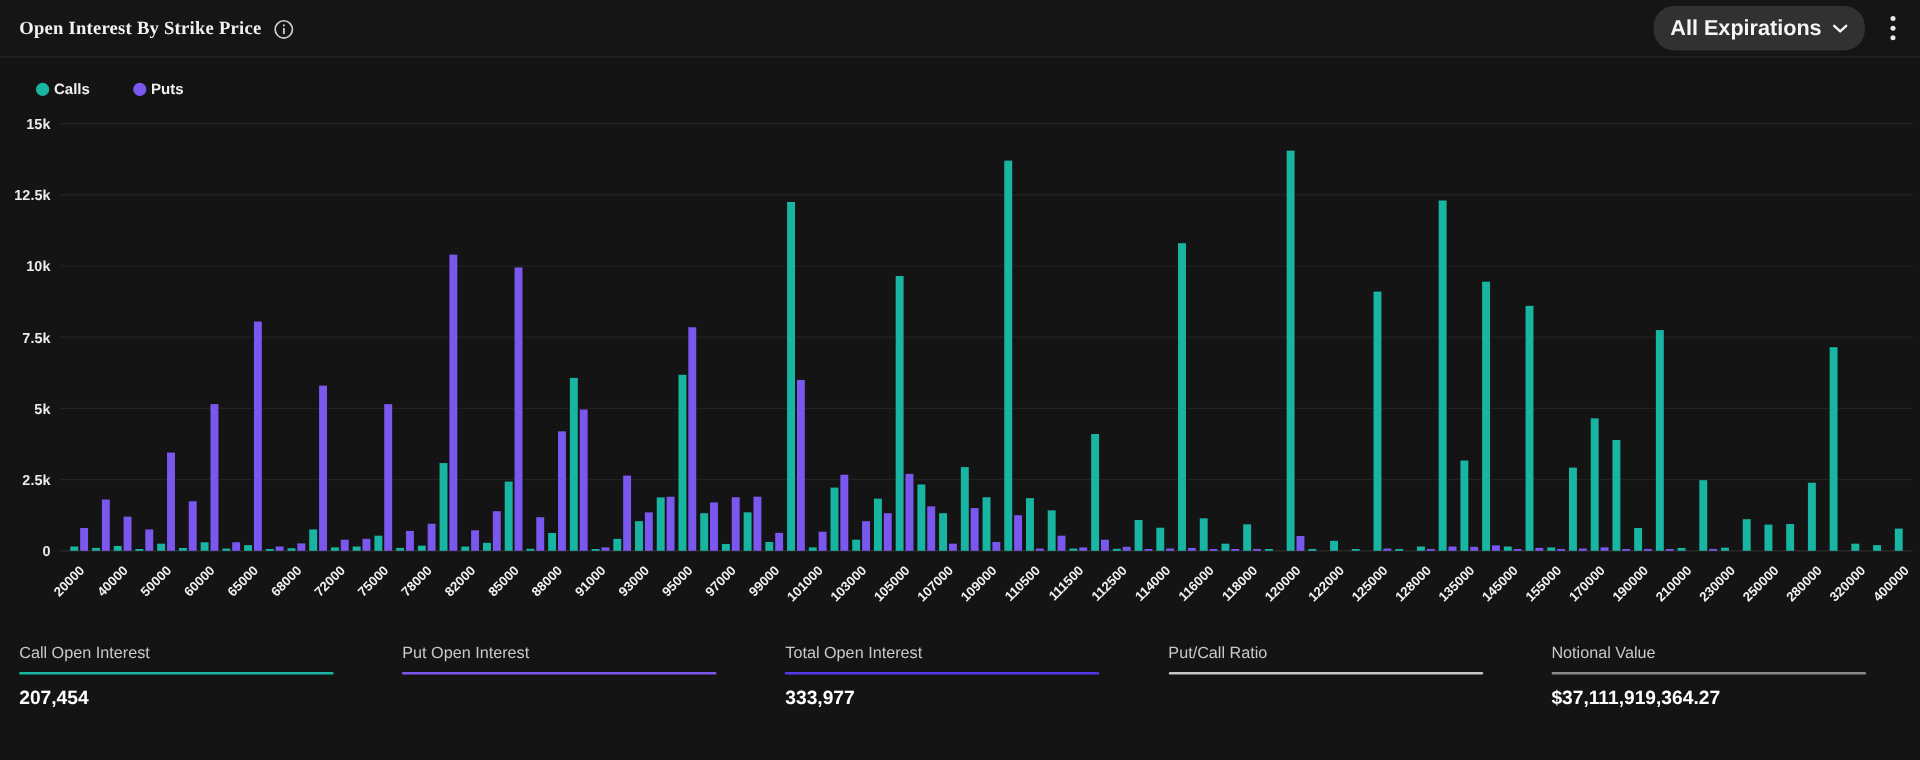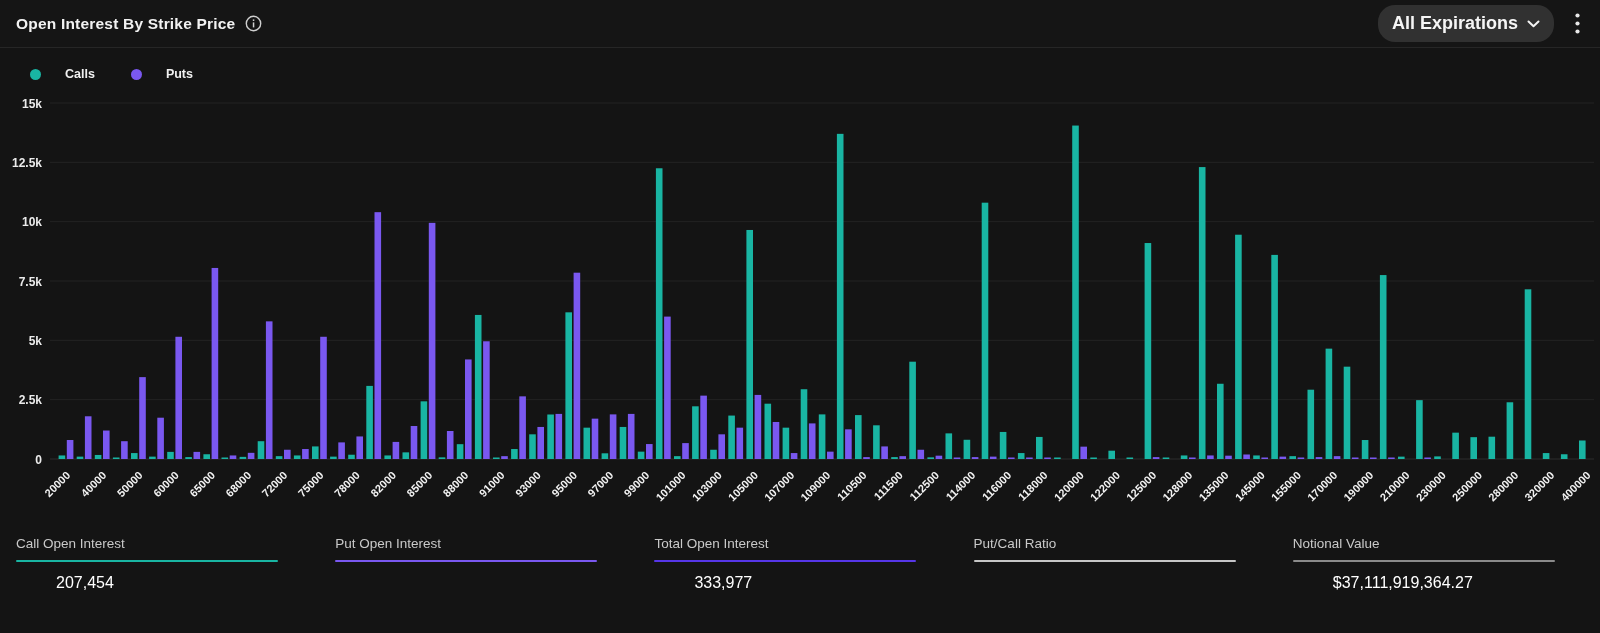--- a/index.html
+++ b/index.html
@@ -3,44 +3,44 @@
 <meta charset="utf-8">
 <style>
   * { margin:0; padding:0; box-sizing:border-box; }
   html,body { width:1600px; height:633px; overflow:hidden; }
   body { background:#141414; font-family:"Liberation Sans", sans-serif; color:#fff; }
   .app { width:1600px; height:633px; position:relative; }
 
   
   .hdr { height:48px; display:flex; align-items:center; justify-content:space-between;
          padding:0 14px 0 16px; border-bottom:1px solid #262626; background:#151515; }
-  .hdr-left { display:flex; align-items:flex-start; gap:10px; }
+  .hdr-left { display:flex; align-items:flex-end; gap:10px;font-family:Liberation Serif, serif; }
   .title { font-size:15.5px; font-weight:700; color:#f2f2f2; letter-spacing:.2px; }
   .info { display:inline-flex; width:17px; height:17px; cursor:pointer; }
   .hdr-right { display:flex; align-items:center; gap:14px; }
   .pill { display:flex; align-items:center; gap:9px; background:#313131; border:none; cursor:pointer;
           color:#f5f5f5; font-family:inherit; font-size:18px; font-weight:700;
           padding:8px 14px; border-radius:17px; }
   .kebab { width:18px; height:24px; display:flex; align-items:center; justify-content:center; cursor:pointer; }
 
   
   .legend { display:flex; align-items:center; gap:36px; padding:16px 0 0 30px; height:36px; }
-  .legend-item { display:flex; align-items:center; gap:24px; cursor:pointer; }
+  .legend-item { display:flex; align-items:center; gap:4px; cursor:pointer; }
   .legend-item .dot { width:11px; height:11px; border-radius:50%; }
   .legend-item .lbl { font-size:12.5px; font-weight:700; color:#f0f0f0; }
 
   
   #chart-svg { display:block; }
 
   
   .stats { display:flex; padding:12px 16px 0 16px; gap:28px; }
   .stat { flex:1 1 0; }
   .stat-label { font-size:13.5px; color:#c9c9c9; font-weight:400; }
   .stat-underline { height:2px; width:90%; margin:9px 0 12px 0; border-radius:1px; }
-  .stat-value { font-size:16px; font-weight:400; color:#ffffff;margin-left:40px; }
+  .stat-value { font-size:16px; font-weight:700; color:#ffffff; }
 </style>
 </head>
 <body>
 
 <div class="app">
 
   <div class="hdr">
     <div class="hdr-left">
       <span class="title">Open Interest By Strike Price</span>
       <span class="info">

